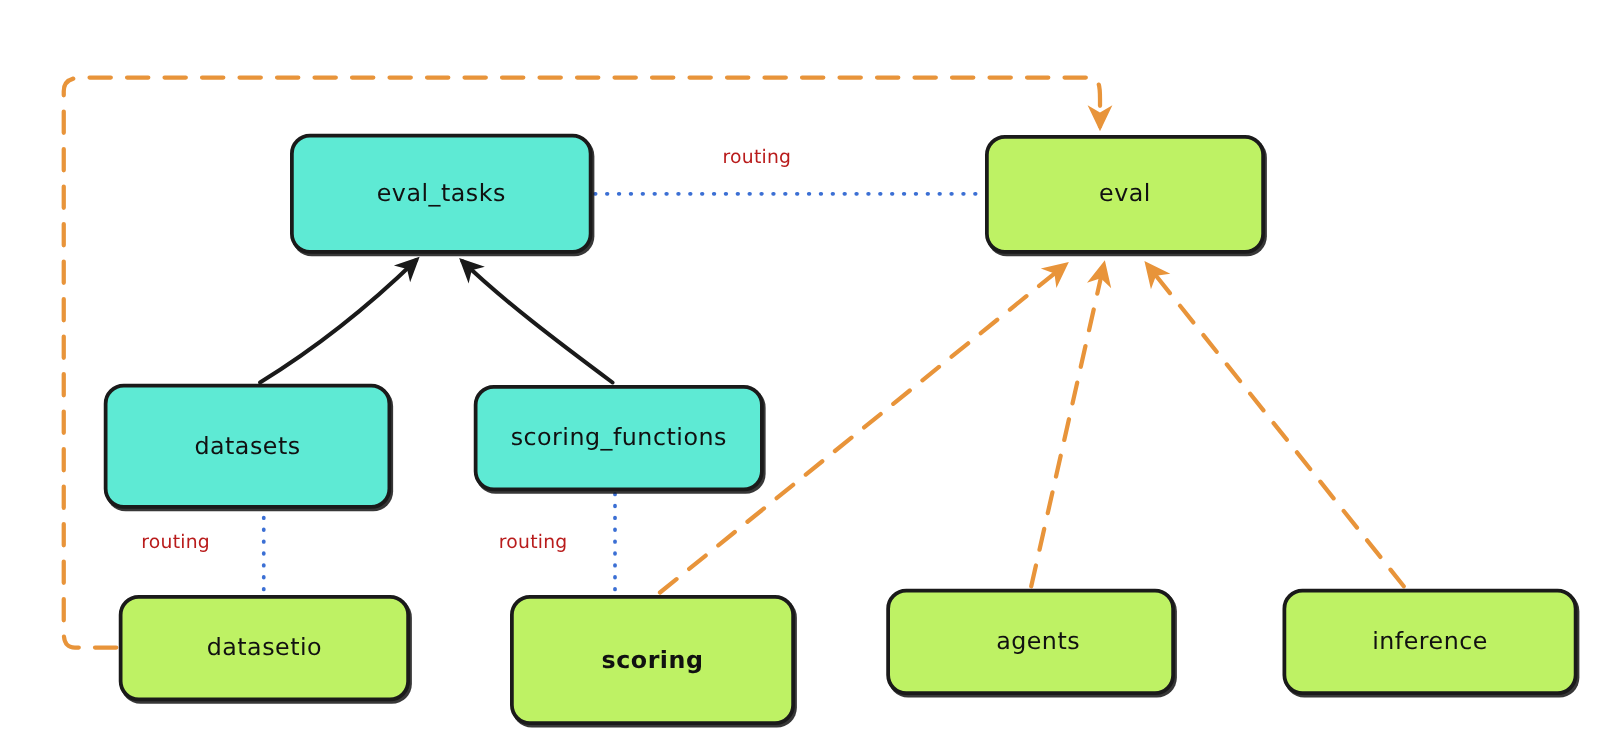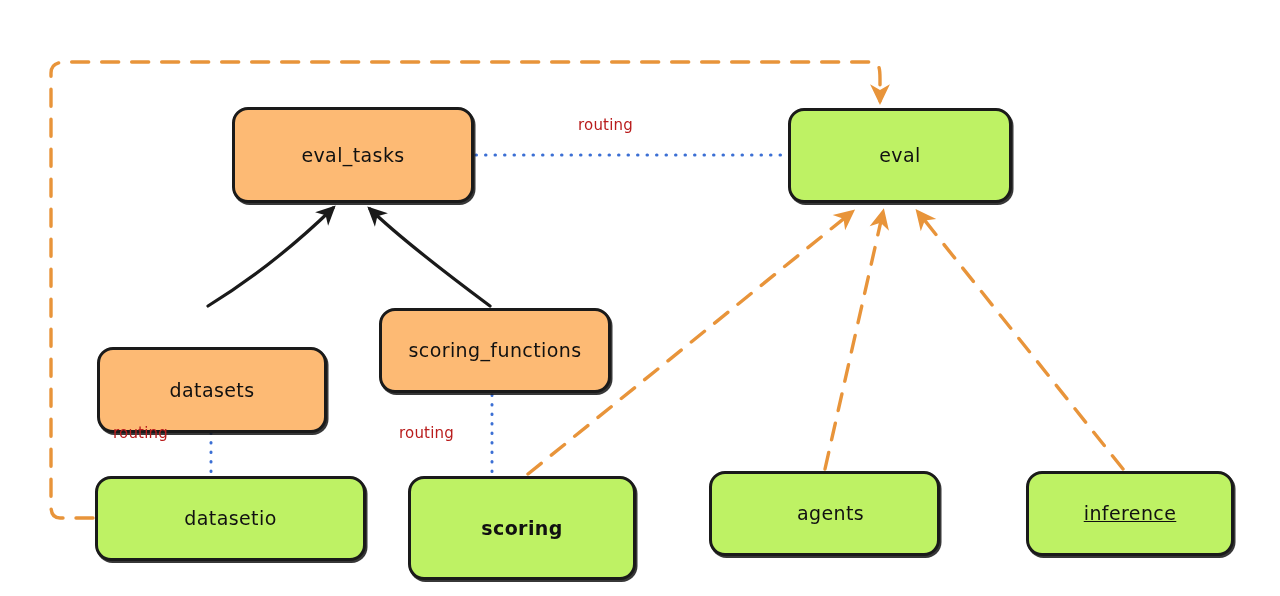--- a/index.html
+++ b/index.html
@@ -35,21 +35,21 @@
     align-items: center;
     justify-content: center;
     text-align: center;
     color: #111111;
     font-size: 19px;
     letter-spacing: 0.4px;
     font-family: "DejaVu Sans", sans-serif;
     box-shadow: 1.5px 2px 0 0 rgba(20,20,20,0.85);
   }
   .node.api {
-    background: #fdba74;
+    background: #5eead4;
     justify-content: center;
   }
   .node.provider {
     background: #bef264;
   }
   .node-label {
     display: block;
     line-height: 1.1;
     padding: 0 8px;
   }
@@ -109,41 +109,41 @@
   </svg>
 
   <div class="node api" style="left:232px; top:107px; width:242px; height:96px;">
     <span class="node-label">eval_tasks</span>
   </div>
 
   <div class="node provider" style="left:788px; top:108px; width:224px; height:95px;">
     <span class="node-label">eval</span>
   </div>
 
-  <div class="node api" style="left:97px; top:307px; width:230px; height:86px;margin-top:40px;">
+  <div class="node api" style="left:83px; top:307px; width:230px; height:100px;">
     <span class="node-label">datasets</span>
   </div>
 
   <div class="node api" style="left:379px; top:308px; width:232px; height:85px;">
     <span class="node-label">scoring_functions</span>
   </div>
 
-  <div class="node provider" style="left:95px; top:476px; width:271px; height:85px;">
+  <div class="node provider" style="left:95px; top:476px; width:233px; height:85px;">
     <span class="node-label">datasetio</span>
   </div>
 
   <div class="node provider" style="left:408px; top:476px; width:228px; height:104px;font-weight:bold;">
     <span class="node-label">scoring</span>
   </div>
 
   <div class="node provider" style="left:709px; top:471px; width:231px; height:85px;padding-left:12px;">
     <span class="node-label">agents</span>
   </div>
 
-  <div class="node provider" style="left:1026px; top:471px; width:208px; height:85px;text-decoration:underline;">
+  <div class="node provider" style="left:1026px; top:471px; width:236px; height:85px;">
     <span class="node-label">inference</span>
   </div>
 
   <div class="edge-label" style="left:578px; top:116px;">routing</div>
 
   <div class="edge-label" style="left:113px; top:424px;">routing</div>
 
   <div class="edge-label" style="left:399px; top:424px;">routing</div>
 
 </div>

